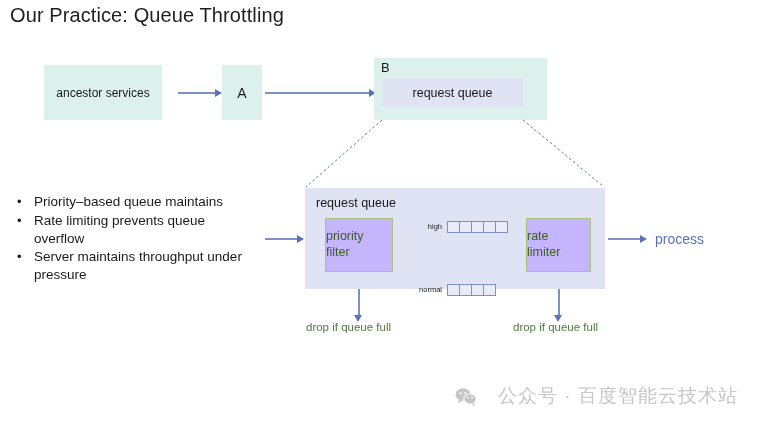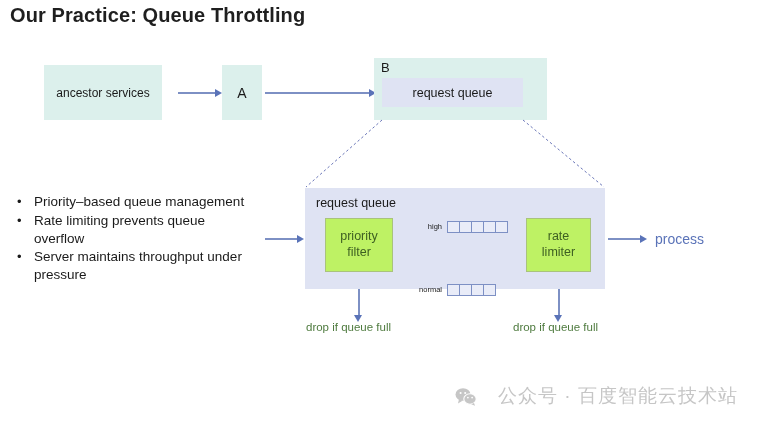--- a/index.html
+++ b/index.html
@@ -15,21 +15,21 @@
     font-family: "Liberation Sans", sans-serif;
     color: #1a1a1a;
   }
 
   
   .slide-title {
     position: absolute;
     left: 10px;
     top: 4px;
     font-size: 20px;
-    font-weight: 700;
+    font-weight: 400;
     color: #1f1f1f;
     letter-spacing: 0.1px;
     white-space: nowrap;
   }
 
   
   .mint-box {
     position: absolute;
     background: #dcf0ec;
     display: flex;
@@ -113,25 +113,24 @@
   }
   .panel-title {
     position: absolute;
     left: 11px;
     top: 8px;
     font-size: 12.5px;
     color: #1a1a1a;
   }
   .green-box {
     position: absolute;
-    background: #bef264;
+    background: #c4b5fd;
     border: 1px solid #a9c37c;
     display: flex;
     flex-direction: column;
-    align-items: center;
     justify-content: center;
     font-size: 12.5px;
     color: #3e6022;
     line-height: 1.25;
     box-sizing: border-box;
   }
   .gb-priority { left: 20px;  top: 30px; width: 68px; height: 54px; }
   .gb-rate     { left: 221px; top: 30px; width: 65px; height: 54px; }
 
   
@@ -266,21 +265,21 @@
   <span class="b-label">B</span>
   <span class="b-inner">request queue</span>
 </div>
 
 <svg class="dash-svg">
   <line x1="382" y1="120" x2="306" y2="187" stroke="#6a76b8" stroke-width="1" stroke-dasharray="2.5,2.5"></line>
   <line x1="523" y1="120" x2="604" y2="187" stroke="#6a76b8" stroke-width="1" stroke-dasharray="2.5,2.5"></line>
 </svg>
 
 <div class="bullets">
-  <div class="bullet-item">Priority–based queue management</div>
+  <div class="bullet-item">Priority–based queue maintains</div>
   <div class="bullet-item">Rate limiting prevents queue overflow</div>
   <div class="bullet-item">Server maintains throughput under pressure</div>
 </div>
 
 <div class="arrow-line in-line"></div>
 <div class="arrow-head in-head"></div>
 
 <div class="detail-panel">
   <div class="panel-title">request queue</div>
 

